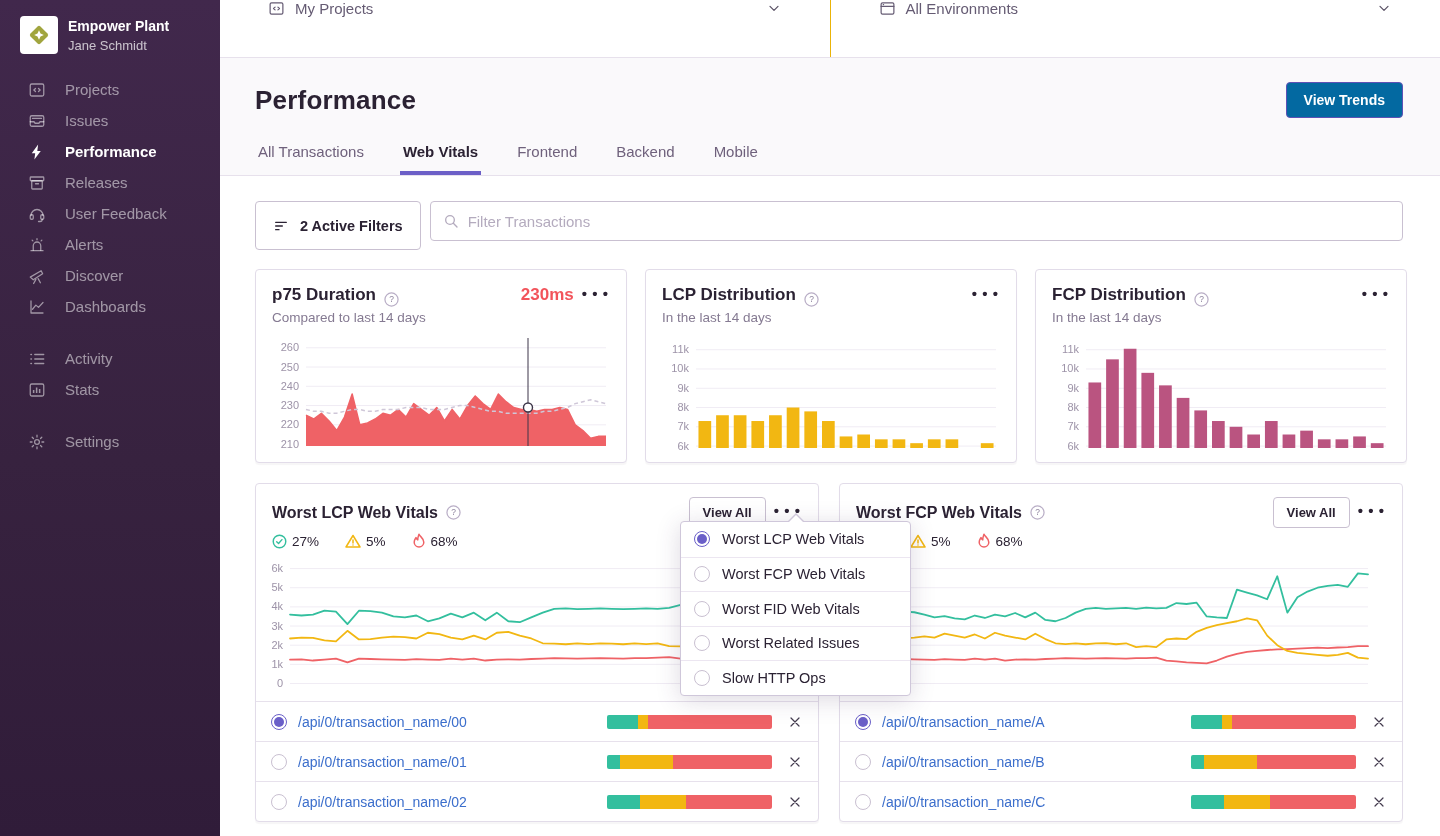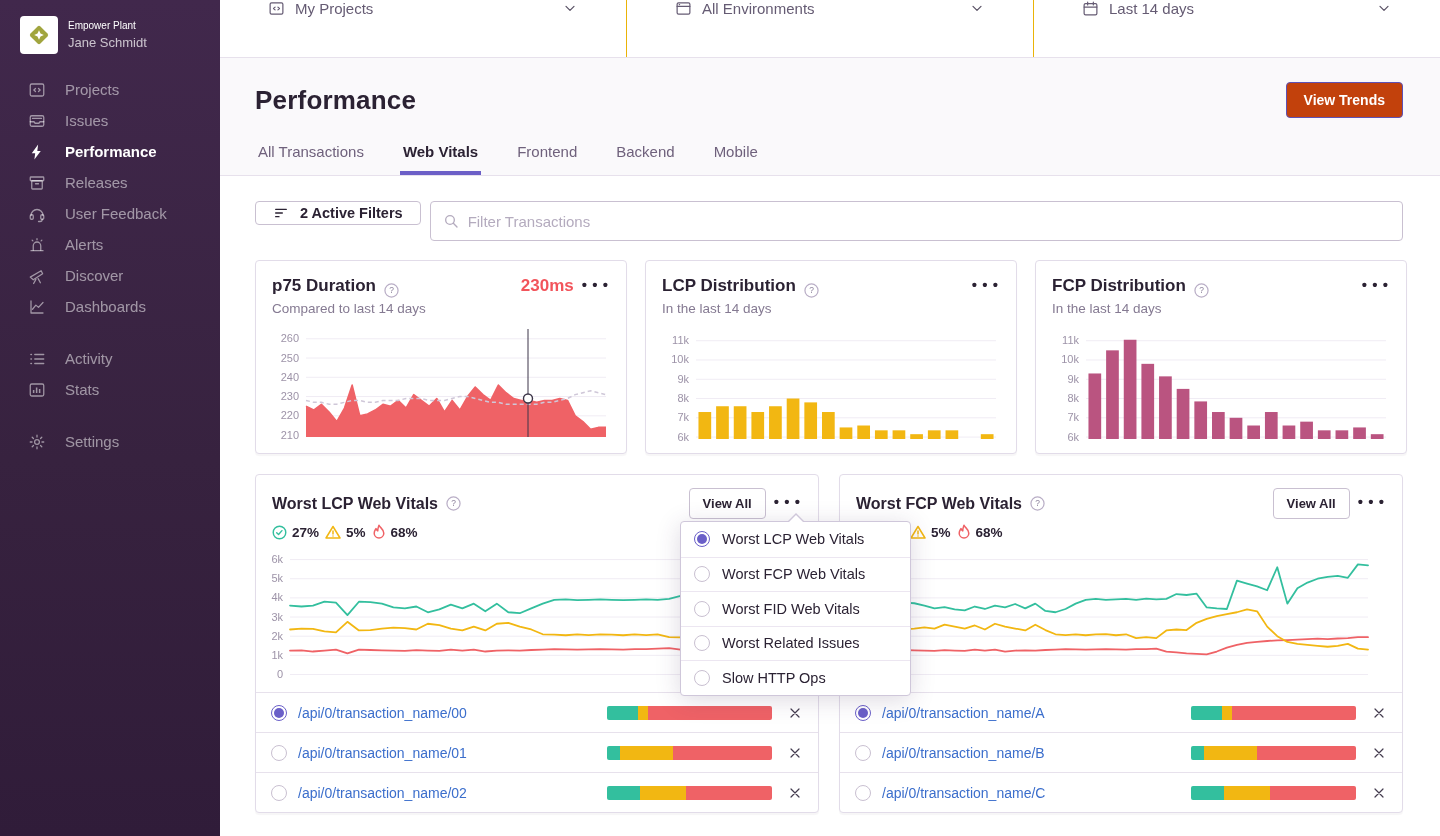--- a/index.html
+++ b/index.html
@@ -5,49 +5,49 @@
   * { margin:0; padding:0; box-sizing:border-box; }
   html,body { width:1440px; height:836px; overflow:hidden; background:#fff;
     font-family:"Liberation Sans", sans-serif; color:#2b2233; }
   .app { display:flex; width:1440px; height:836px; }
 
   
   .sidebar { width:220px; height:100%; flex:0 0 220px;
     background:linear-gradient(180deg,#41284c 0%,#37223f 55%,#301c39 100%); padding:16px 0; }
   .org { display:flex; align-items:center; gap:10px; padding:0 20px 20px; }
   .logo { width:38px; height:38px; background:#fff; border-radius:4px; display:flex; align-items:center; justify-content:center; }
-  .org-name { color:#fff; font-weight:400; font-size:10px; }
+  .org-name { color:#fff; font-weight:700; font-size:14px; }
   .org-user { color:rgba(255,255,255,.72); font-size:13px; margin-top:4px; }
   .nav-item { display:flex; align-items:center; gap:19px; padding:6px 0 6px 28px; height:31px;
     color:rgba(255,255,255,.52); font-size:15px; text-decoration:none; cursor:pointer; }
   .nav-item svg { flex:0 0 18px; }
   .nav-item.is-active { color:#fff; font-weight:600; }
   .nav-gap { height:21px; }
 
   
   .main { flex:1; display:flex; flex-direction:column; min-width:0; }
   .topbar { display:flex; height:58px; background:#fff; border-bottom:1px solid #e7e1ec; }
   .tb-seg { flex:1; display:flex; align-items:flex-start; gap:10px; padding:0 48px; color:#655b73;
     font-size:15px; cursor:pointer; }
   .tb-seg + .tb-seg { border-left:1px solid #eab308; }
   .tb-seg .chev { margin-left:auto; }
 
   .page-header { background:#faf9fb; padding:24px 37px 0 35px; border-bottom:1px solid #e7e1ec; }
   .header-row { display:flex; align-items:center; }
   h1 { font-size:26px; font-weight:600; color:#2b2233; letter-spacing:.2px; }
-  .view-trends { margin-left:auto; background:#c2410c; border:1px solid #5d51b5; color:#fff; font-weight:700;
+  .view-trends { margin-left:auto; background:#0369a1; border:1px solid #5d51b5; color:#fff; font-weight:700;
     font-size:14px; padding:9px 17px; border-radius:4px; cursor:pointer; font-family:inherit; }
   .tabs { display:flex; gap:33px; margin-top:25px; }
   .tab { padding:0 3px 11px; font-size:15px; color:#6f617c; cursor:pointer; border-bottom:4px solid transparent; }
   .tab.is-active { color:#2b2233; font-weight:600; border-bottom-color:#6c5fc7; }
 
   .content { padding:25px 37px 0 35px; background:#fff; position:relative; }
   .filter-row { display:flex; gap:9px; }
   .btn-filters { display:flex; align-items:center; gap:11px; border:1px solid #c9c0d1; border-radius:4px;
-    padding:0 17px; height:24px; font-weight:700; font-size:14.5px; color:#2b2233; background:#fff; cursor:pointer; font-family:inherit; }
+    padding:0 17px; height:49px; font-weight:700; font-size:14.5px; color:#2b2233; background:#fff; cursor:pointer; font-family:inherit; }
   .search { flex:1; display:flex; align-items:center; gap:9px; border:1px solid #c9c0d1; border-radius:4px;
     height:40px; padding:0 12px; background:#fff; }
   .search input { border:none; outline:none; flex:1; font-size:15px; font-family:inherit; color:#2b2233; }
   .search input::placeholder { color:#b4abbe; }
 
   .card { border:1px solid #e2dce9; border-radius:4px; background:#fff; box-shadow:0 2px 1px rgba(43,34,51,.04); }
   .cards3 { display:grid; grid-template-columns:repeat(3,1fr); gap:18px; margin-top:19px; }
   .cards3 .card { padding:13px 16px 8px; }
   .card-head { display:flex; align-items:center; gap:8px; }
   .card-title { font-size:17px; font-weight:600; color:#2b2233; }
@@ -56,21 +56,21 @@
     padding:2px 0 6px; background:none; border:none; font-family:inherit; }
   .dots.push { margin-left:auto; }
   .card-sub { font-size:13.5px; color:#857a92; margin-top:3px; }
   .cards3 svg { margin-top:9px; display:block; }
 
   .cards2 { display:grid; grid-template-columns:1fr 1fr; gap:20px; margin-top:20px; padding-bottom:8px; }
   .vit-head { display:flex; align-items:center; gap:8px; padding:13px 16px 0; }
   .vit-title { font-size:16px; font-weight:600; }
   .view-all { margin-left:auto; border:1px solid #c9c0d1; border-radius:4px; background:#fff; font-weight:700;
     font-size:13px; padding:7px 13px; color:#2b2233; cursor:pointer; font-family:inherit; }
-  .badges { display:flex; gap:6px; align-items:center; padding:5px 16px 0; font-size:13.5px; color:#2b2233;font-weight:bold; }
+  .badges { display:flex; gap:26px; align-items:center; padding:5px 16px 0; font-size:13.5px; color:#2b2233; }
   .badges.offset { padding-left:70px; }
   .badge { display:flex; align-items:center; gap:5px; }
   .vit-chart { display:block; margin-top:2px; }
   .row { display:flex; align-items:center; gap:11px; height:40px; padding:0 15px; border-top:1px solid #e7e1ec; }
   .radio { width:16px; height:16px; border:1px solid #c9c0d1; border-radius:50%; background:#fff;
     position:relative; flex:0 0 16px; cursor:pointer; }
   .radio.is-active { border:1.5px solid #6a5fc8; }
   .radio.is-active::after { content:""; position:absolute; inset:2px; border-radius:50%; background:#6a5fc8; }
   .row-link { color:#3b6ecc; font-size:14px; text-decoration:none; cursor:pointer; }
   .row-bar { margin-left:auto; width:165px; height:14px; border-radius:2px; overflow:hidden; display:flex; flex:0 0 165px; }
@@ -212,30 +212,20 @@
             <path d="M6 9.5l6 6 6-6"></path>
           </svg>
       </div>
       <div class="tb-seg">
         <svg width="17" height="17" viewBox="0 0 24 24" fill="none" stroke="currentColor" stroke-width="1.7" stroke-linecap="round" stroke-linejoin="round">
             <rect x="3" y="4" width="18" height="16" rx="2"></rect>
             <path d="M3 9h18"></path>
             <path d="M6 6.5h.5"></path>
           </svg>
         <span>All Environments</span>
-        <svg class="chev" width="16" height="16" viewBox="0 0 24 24" fill="none" stroke="#574f63" stroke-width="1.8" stroke-linecap="round" stroke-linejoin="round">
-            <path d="M6 9.5l6 6 6-6"></path>
-          </svg>
-      </div>
-      <div class="tb-seg">
-        <svg width="17" height="17" viewBox="0 0 24 24" fill="none" stroke="currentColor" stroke-width="1.7" stroke-linecap="round" stroke-linejoin="round">
-            <rect x="3" y="5" width="18" height="16" rx="2"></rect>
-            <path d="M3 10h18M8 3v4M16 3v4"></path>
-          </svg>
-        <span>Last 14 days</span>
         <svg class="chev" width="16" height="16" viewBox="0 0 24 24" fill="none" stroke="#574f63" stroke-width="1.8" stroke-linecap="round" stroke-linejoin="round">
             <path d="M6 9.5l6 6 6-6"></path>
           </svg>
       </div>
     </div>
 
     <div class="page-header">
       <div class="header-row">
         <h1>Performance</h1>
         <button class="view-trends">View Trends</button>

